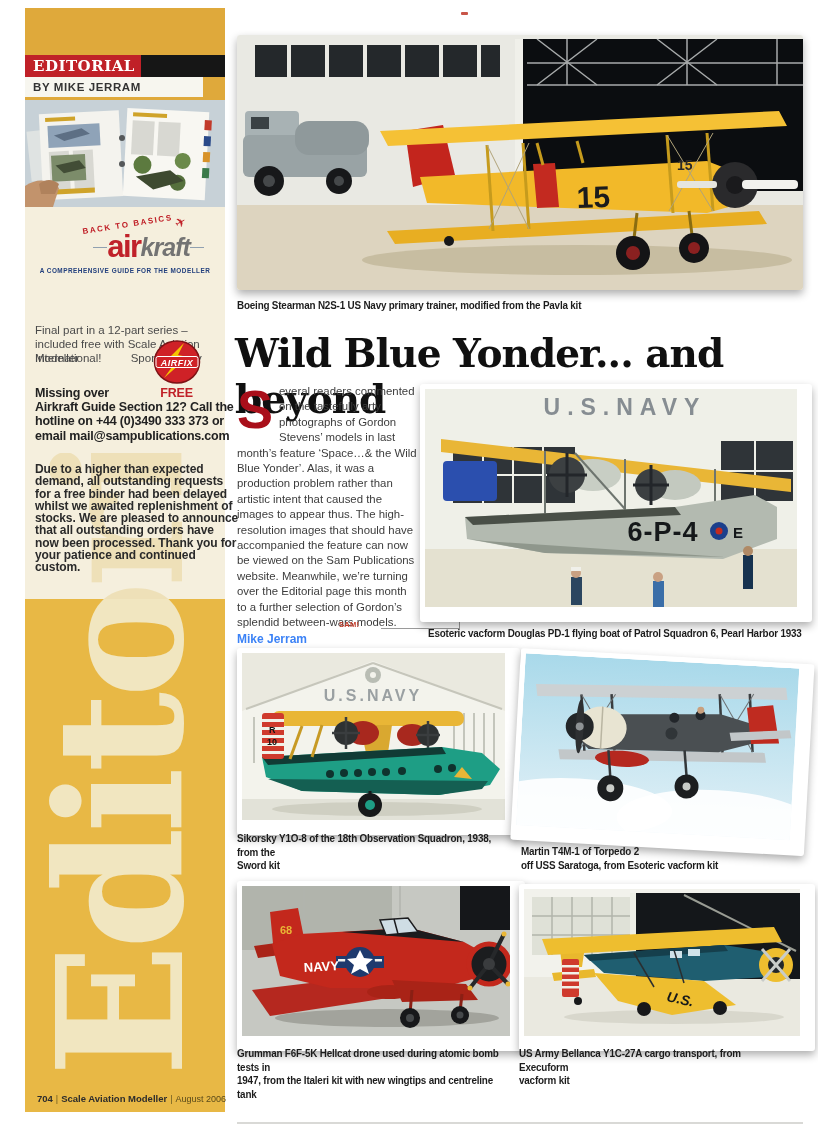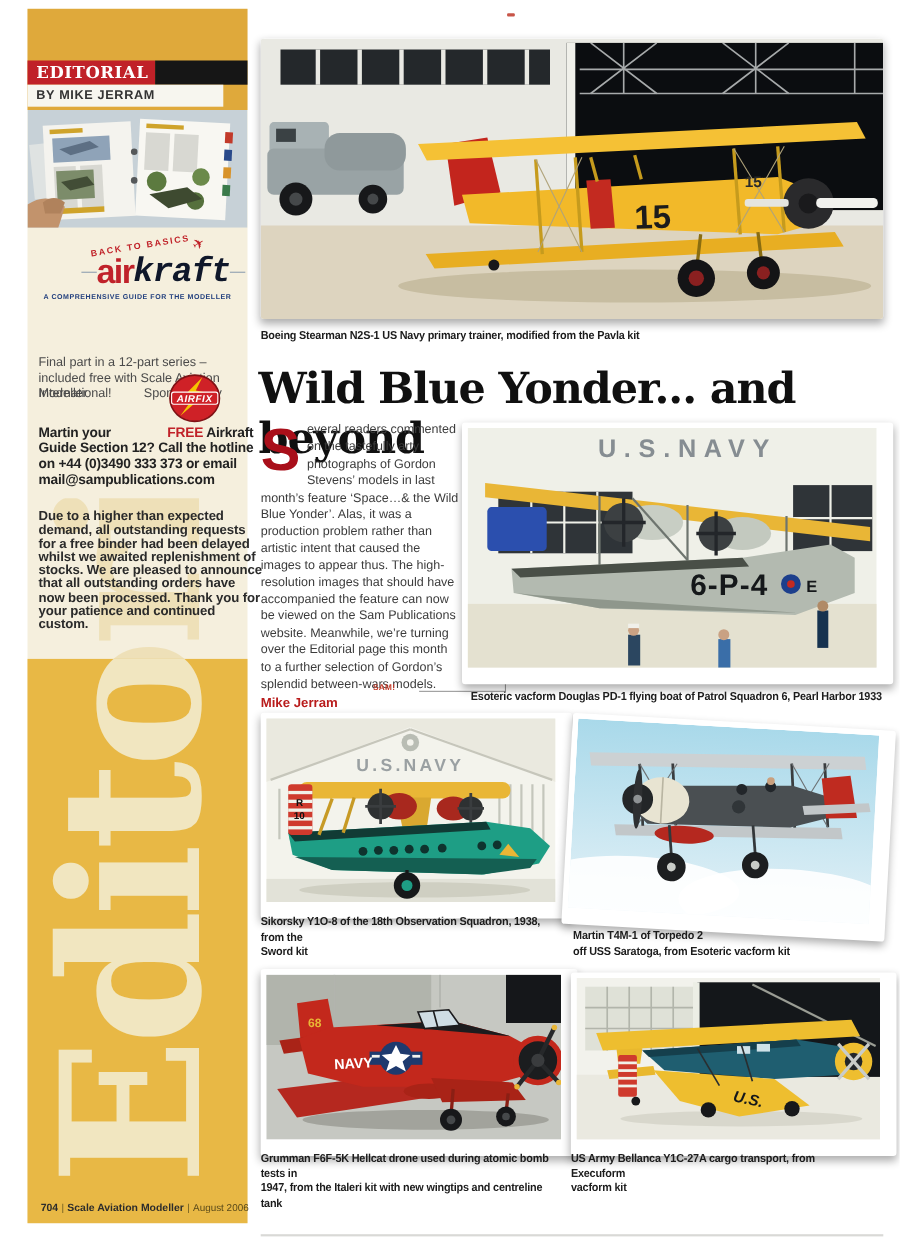--- a/index.html
+++ b/index.html
@@ -22,22 +22,22 @@
   .wm-text{position:absolute;left:0;top:0;width:630px;height:200px;transform:rotate(-90deg) translateX(-630px);
            transform-origin:0 0;font-family:"DejaVu Serif",serif;font-weight:bold;font-size:175px;
            line-height:192px;letter-spacing:-6px;color:#eee0b8;white-space:nowrap;padding-left:6px;}
   .airkraft{position:absolute;left:0;top:205px;width:200px;text-align:center;}
   .ak-tag{display:inline-block;transform:rotate(-9deg);color:#c02128;font-size:8px;font-weight:bold;
           letter-spacing:1.6px;margin-left:18px;}
   .ak-plane{display:inline-block;color:#c02128;font-size:13px;transform:rotate(-30deg);margin-left:2px;}
   .ak-brandrow{display:flex;align-items:center;justify-content:center;margin-top:-2px;margin-left:47px;}
   .ak-rule{flex:0 0 14px;height:1px;background:#90a0b0;}
   .ak-air{color:#c0222a;font-weight:bold;font-size:31px;letter-spacing:-1.5px;}
-  .ak-kraft{color:#0f172a;font-family:Liberation Mono, monospace;font-style:italic;font-weight:bold;
-            font-size:31px;letter-spacing:-1px;}
+  .ak-kraft{color:#737373;font-family:Liberation Sans, sans-serif;font-style:italic;font-weight:bold;
+            font-size:25px;letter-spacing:-1px;}
   .ak-sub{color:#23407e;font-size:6.4px;letter-spacing:.5px;font-weight:bold;margin-top:2px;}
   .sb-freehead{position:absolute;left:10px;top:297px;width:190px;color:#1d1d1d;
                font-weight:bold;font-size:13px;letter-spacing:-.2px;}
   .sb-freebody{position:absolute;left:10px;top:315px;width:196px;color:#4a4a4a;
                font-size:11.5px;line-height:14px;}
   .sponsor-row{position:absolute;left:10px;top:344px;width:190px;font-size:11.5px;color:#4a4a4a;}
   .sponsor-label{margin-left:26px;}
   .airfix{position:absolute;left:128px;top:332px;}
   .sb-missing{position:absolute;left:10px;top:378px;width:200px;color:#222;
               font-weight:bold;font-size:12.5px;line-height:14.2px;letter-spacing:-.2px;}
@@ -53,21 +53,21 @@
          box-shadow:0 4px 8px rgba(0,0,0,.32);}
   .framed{border:5px solid #fff;}
   .caption{position:absolute;font-weight:bold;font-size:10.5px;line-height:13.5px;color:#1c1c1c;
            letter-spacing:-.2px;transform:scaleX(.94);transform-origin:left top;white-space:pre-line;}
   .headline{position:absolute;left:235px;top:330px;width:575px;font-family:"DejaVu Serif",serif;
             font-weight:bold;font-size:39px;letter-spacing:-1px;color:#101010;}
   .bodycol{position:absolute;left:237px;top:384px;width:181px;font-size:11.4px;line-height:15.4px;
            color:#3c3c3c;}
   .dropcap{float:left;font-weight:bold;font-size:54px;line-height:44px;color:#a90f1a;
            margin:3px 6px 0 0;}
-  .signoff-name{font-weight:bold;font-size:12px;color:#b91c1c;margin-top:1px;}
+  .signoff-name{font-weight:bold;font-size:12px;color:#3b82f6;margin-top:1px;}
   .signoff-title{font-weight:bold;font-size:9px;color:#1d1d1d;}
   .sam-marker{position:absolute;left:339px;top:620px;display:flex;align-items:flex-end;}
   .sam-txt{color:#c23a28;font-weight:bold;font-size:7.5px;letter-spacing:.3px;margin-right:22px;}
   .sam-line{width:78px;height:8px;border-bottom:1px solid #9a9a9a;border-right:1px solid #9a9a9a;}
   .bottom-rule{position:absolute;left:237px;top:1122px;width:566px;height:2px;background:#d9d9d6;}
   .reg-mark{position:absolute;left:461px;top:12px;width:7px;height:3px;background:#c85548;border-radius:1px;}
   .rot-photo{transform:rotate(3.2deg);transform-origin:left top;}
   svg{display:block;}
 </style>
 </head>
@@ -154,21 +154,21 @@
     <div class="airfix">
       <svg width="48" height="46" viewBox="0 0 48 46">
         <ellipse cx="24" cy="22" rx="22.5" ry="21" fill="#cf2127" stroke="#7e1215" stroke-width="1.5"></ellipse>
         <polygon points="31,3 15,19 24,20 11,38 35,17 25,15" fill="#f5c400"></polygon>
         <rect x="3" y="16.5" width="42" height="11" rx="2" fill="#cf2127" stroke="#ffffff" stroke-width="1"></rect>
         <text x="24" y="25.5" text-anchor="middle" font-family="Liberation Sans, sans-serif" font-weight="bold" font-style="italic" font-size="9" fill="#ffffff" letter-spacing="0.5">AIRFIX</text>
       </svg>
     </div>
 
     <div class="sb-missing">
-      <span>Martin your </span><span class="red-txt">FREE</span><span> Airkraft Guide Section 12? Call the hotline on +44 (0)3490 333 373 or email mail@sampublications.com</span>
+      <span>Missing over </span><span class="red-txt">FREE</span><span> Airkraft Guide Section 12? Call the hotline on +44 (0)3490 333 373 or email mail@sampublications.com</span>
     </div>
 
     <div class="sb-due">Due to a higher than expected demand, all outstanding requests for a free binder had been delayed whilst we awaited replenishment of stocks. We are pleased to announce that all outstanding orders have now been processed.  Thank you for your patience and continued custom.</div>
 
     <div class="sb-footer">
       <b>704</b><span class="ft-sep">|</span><b>Scale Aviation Modeller</b><span class="ft-sep">|</span><span class="ft-issue">August 2006</span>
     </div>
   </div>
 
   <div class="photo" style="left:237px;top:35px;width:566px;height:255px;">

